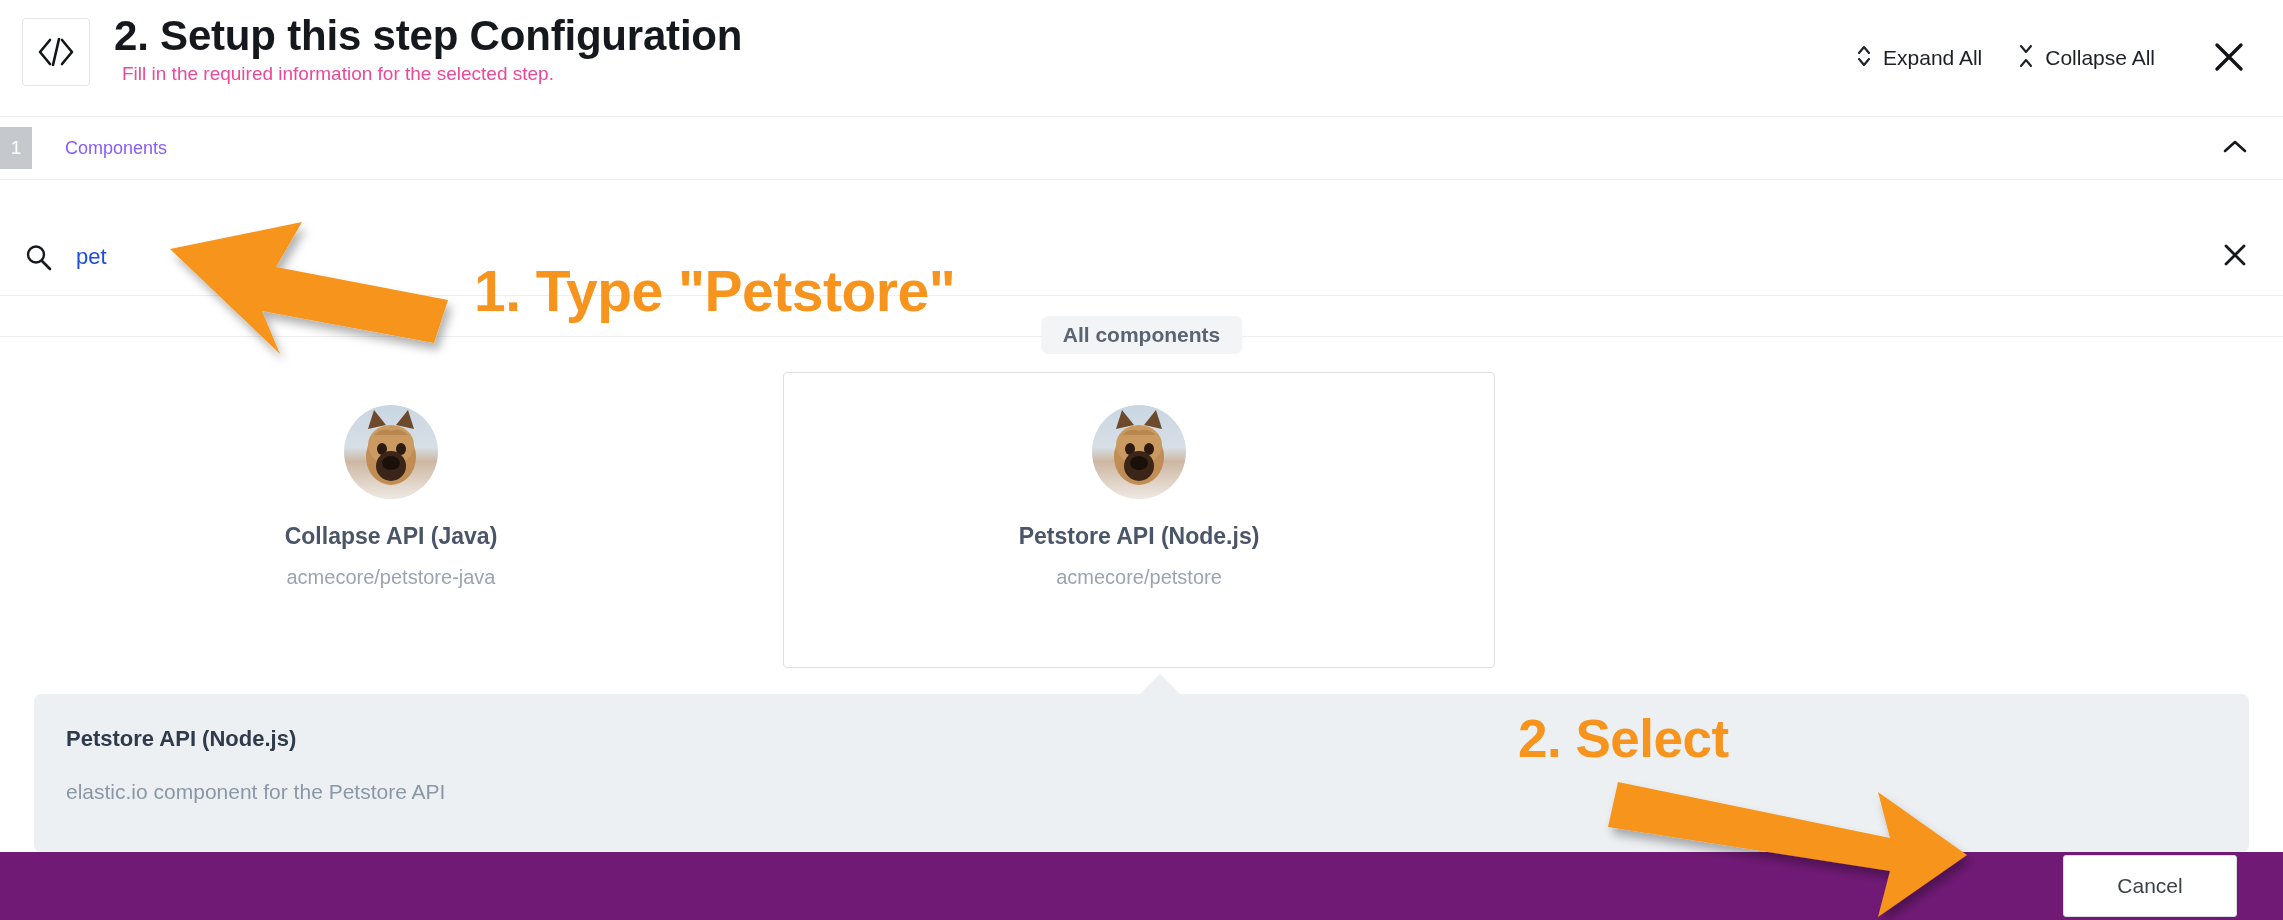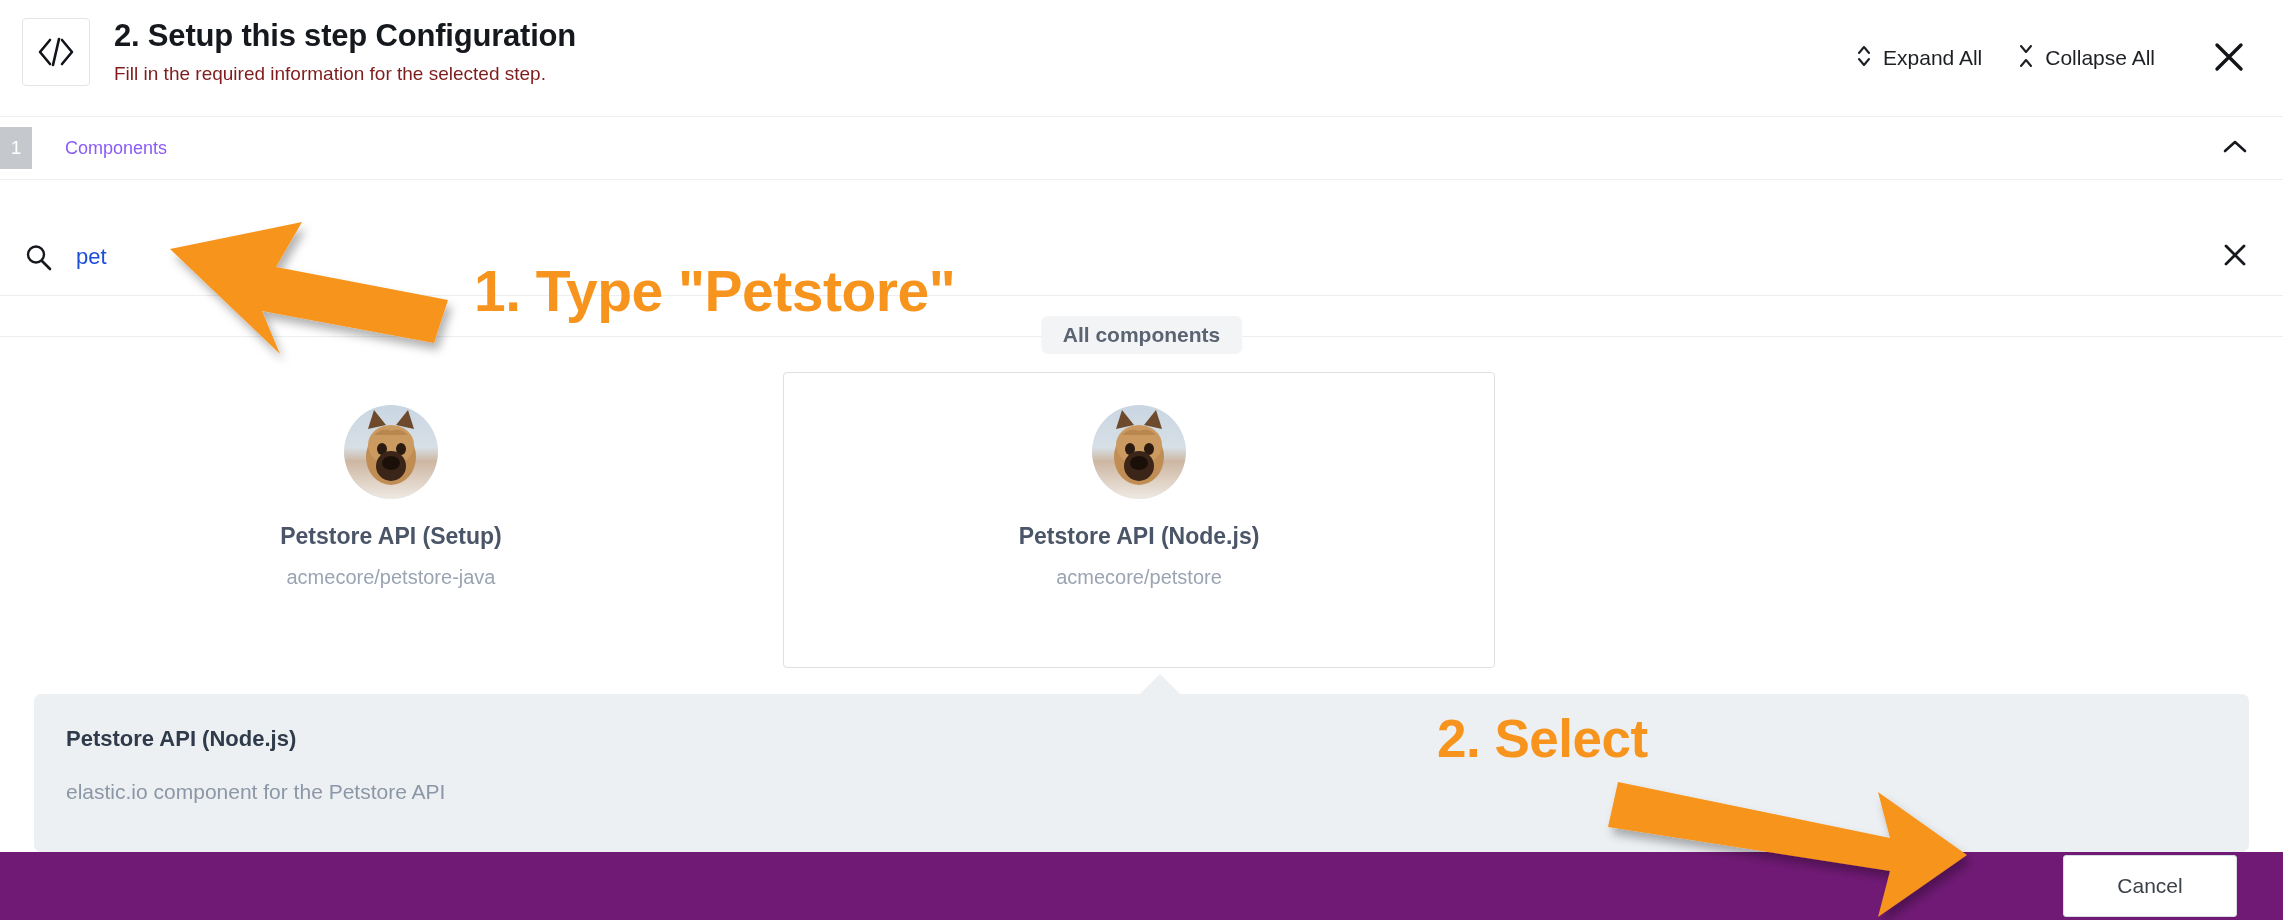--- a/index.html
+++ b/index.html
@@ -26,27 +26,27 @@
   .header-icon {
     width: 68px; height: 68px; flex: 0 0 68px;
     border: 1px solid #e3e5e8; border-radius: 4px;
     background: #fff;
     display: flex; align-items: center; justify-content: center;
     margin-top: 2px;
   }
   .header-icon svg { display: block; }
   .header-text { margin-left: 24px; padding-top: 2px; }
   .header-title {
-    font-size: 31px; font-weight: bold; color: #15181d;
+    font-size: 42px; font-weight: bold; color: #15181d;
     letter-spacing: -0.2px; line-height: 36px;
     white-space: nowrap;
   }
   .header-sub {
-    font-size: 19px; color: #7f1d1d; line-height: 26px;
-    margin-top: 7px; white-space: nowrap;
+    font-size: 19px; color: #ec4899; line-height: 26px;
+    margin-top: 7px; white-space: nowrap; margin-left: 8px;
   }
   .header-actions {
     margin-left: auto; display: flex; align-items: center;
     gap: 0px; padding-top: 16px;
   }
   .hdr-btn {
     display: flex; align-items: center; gap: 11px;
     font-size: 21px; color: #1c1f24;
     padding: 6px 18px; background: none; border: none;
     cursor: pointer; white-space: nowrap;
@@ -209,21 +209,21 @@
   }
   .anno-text {
     position: absolute;
     font-family: "Liberation Sans", sans-serif;
     font-weight: bold;
     font-style: normal;
     letter-spacing: -0.5px;
     white-space: nowrap;
   }
   #anno-1 { left: 474px; top: 258px; font-size: 57px; }
-  #anno-2 { left: 1437px; top: 708px; font-size: 53px; }
+  #anno-2 { left: 1518px; top: 708px; font-size: 53px; }
 </style>
 </head>
 <body>
 
 <div class="app">
 
   <div class="header">
     <div class="header-icon">
       <svg width="38" height="32" viewBox="0 0 38 32">
         <path d="M13 4 L3 16 L13 28" fill="none" stroke="#111418" stroke-width="2.6" stroke-linecap="round" stroke-linejoin="round"></path>
@@ -319,21 +319,21 @@
             <ellipse cx="47" cy="52" rx="25" ry="28" fill="#c08d54"></ellipse>
             <ellipse cx="47" cy="40" rx="23" ry="20" fill="#cb9a60"></ellipse>
             <ellipse cx="38" cy="44" rx="5" ry="6" fill="#2a1a10"></ellipse>
             <ellipse cx="57" cy="44" rx="5" ry="6" fill="#2a1a10"></ellipse>
             <ellipse cx="47" cy="61" rx="15" ry="15" fill="#3a2518"></ellipse>
             <ellipse cx="47" cy="58" rx="9" ry="7" fill="#1b1009"></ellipse>
             <path d="M30 30 Q38 22 47 26 Q56 22 64 30" fill="#a97843" opacity="0.55"></path>
           </g>
         </svg>
       </div>
-      <div class="card-title">Petstore API (Setup)</div>
+      <div class="card-title">Collapse API (Java)</div>
       <div class="card-sub">acmecore/petstore-java</div>
     </div>
 
     <div class="card selected" style="left:783px;">
       <div class="card-avatar">
         <svg width="94" height="94" viewBox="0 0 94 94">
           <defs>
             <clipPath id="clipB">
                 <circle cx="47" cy="47" r="47"></circle>
               </clipPath>

